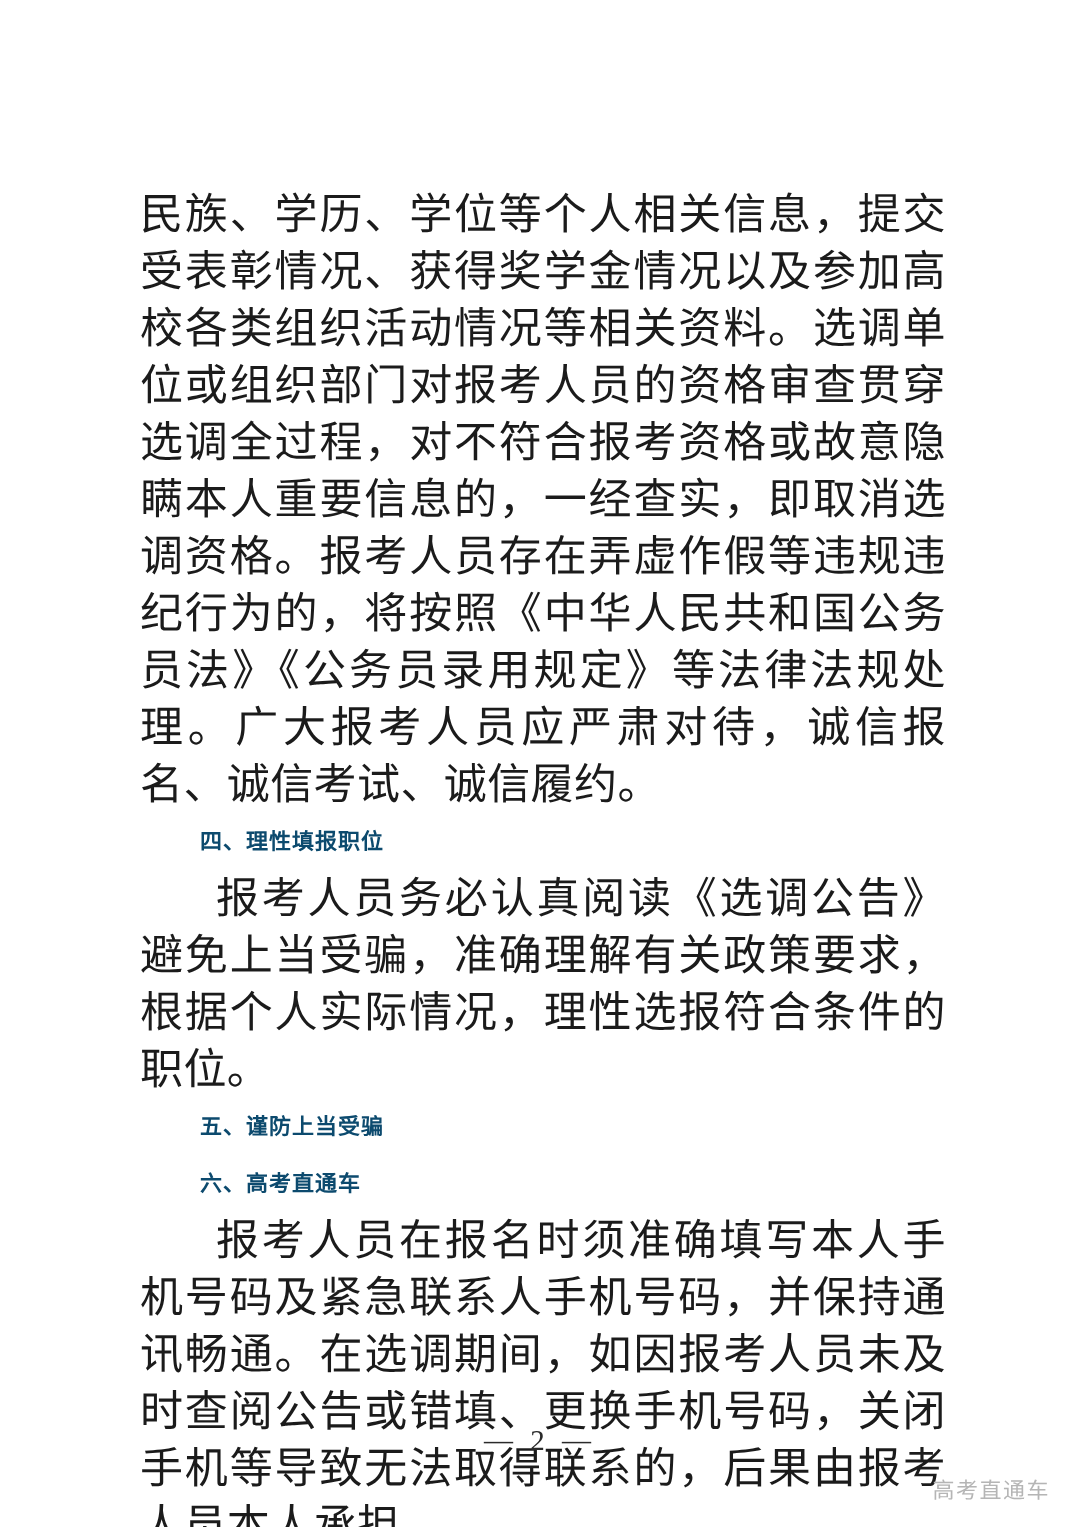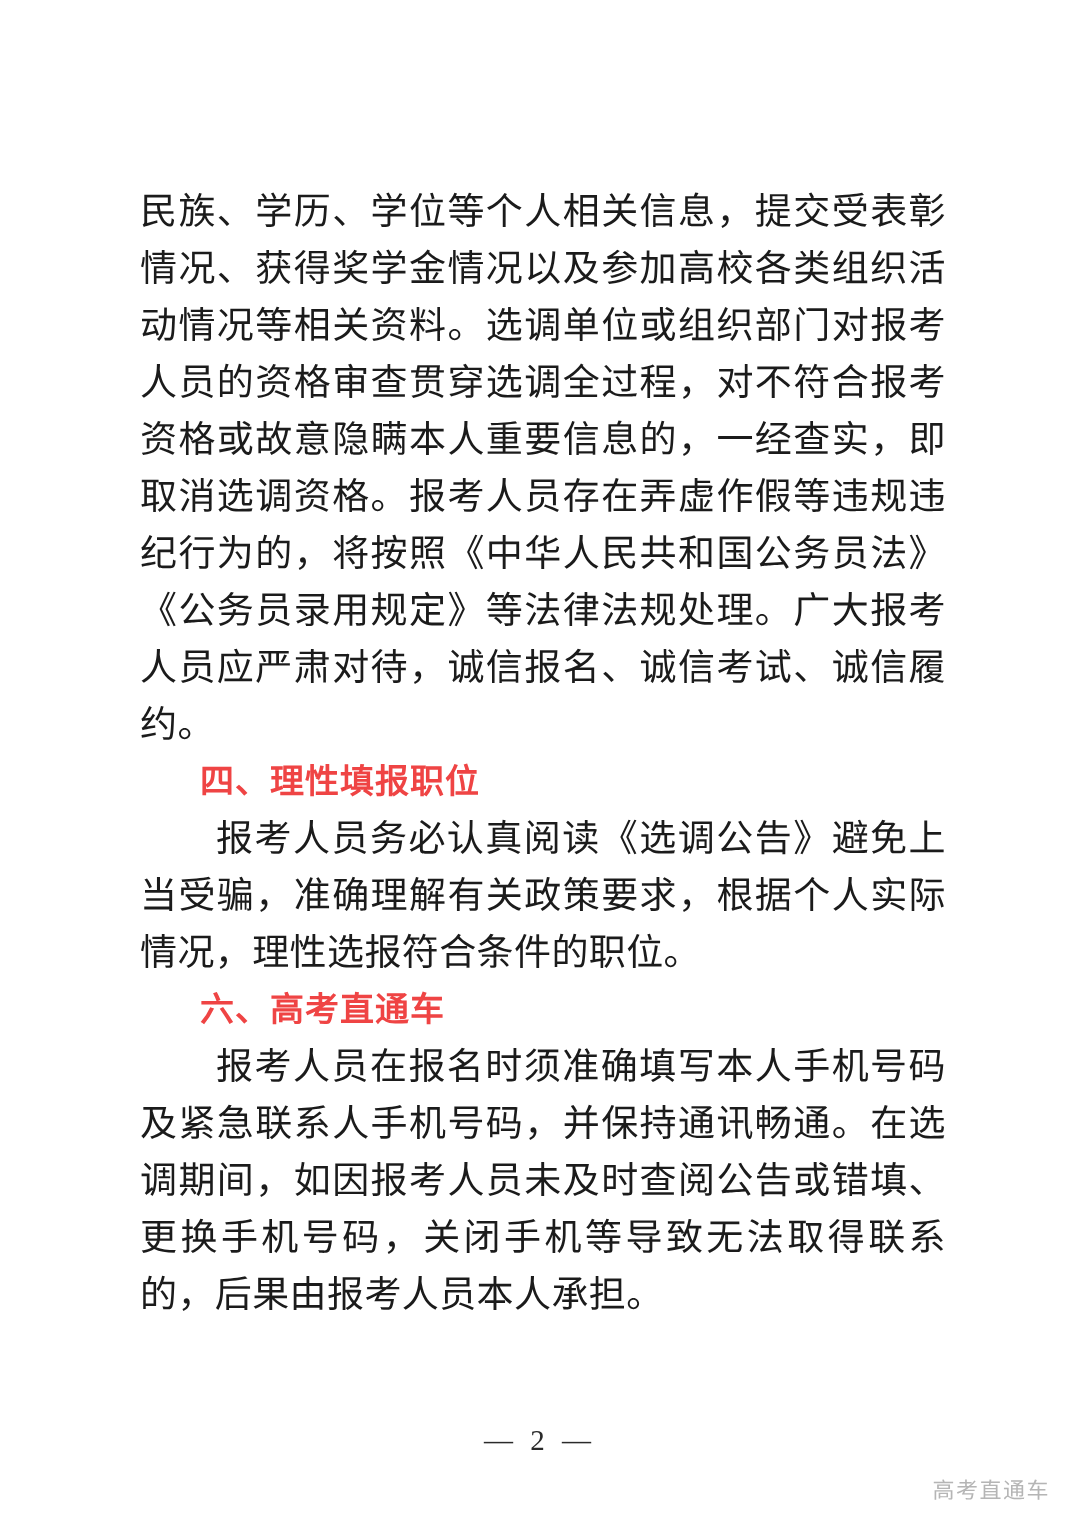--- a/index.html
+++ b/index.html
@@ -30,44 +30,44 @@
   
   .content {
     position: absolute;
     left: 140px;
     top: 186px;
     width: 806px;
   }
 
   .para {
     margin: 0;
-    font-family: Liberation Mono, monospace;
-    font-size: 37px;
+    font-family: Liberation Sans, sans-serif;
+    font-size: 43px;
     line-height: 57px;
     color: #1b1b1b;
     text-align: justify;
     text-align-last: left;
     text-justify: inter-character;
     letter-spacing: 0.4px;
     word-break: break-all;
     white-space: normal;
   }
 
   .para.indent {
     text-indent: 76px;
   }
 
   .heading {
     margin: 0;
     padding-left: 60px;
-    font-family: Liberation Mono, monospace;
-    font-size: 34px;
+    font-family: Liberation Serif, serif;
+    font-size: 22px;
     line-height: 57px;
     font-weight: 700;
-    color: #ef4444;
+    color: #0c4a6e;
     letter-spacing: 1px;
     white-space: nowrap;
   }
 
   
   .page-number {
     position: absolute;
     left: 0;
     right: 0;
     top: 1424px;
@@ -96,20 +96,21 @@
 <div class="page">
 
   <div class="content">
 
     <p class="para">民族、学历、学位等个人相关信息，提交受表彰情况、获得奖学金情况以及参加高校各类组织活动情况等相关资料。选调单位或组织部门对报考人员的资格审查贯穿选调全过程，对不符合报考资格或故意隐瞒本人重要信息的，一经查实，即取消选调资格。报考人员存在弄虚作假等违规违纪行为的，将按照《中华人民共和国公务员法》《公务员录用规定》等法律法规处理。广大报考人员应严肃对待，诚信报名、诚信考试、诚信履约。</p>
 
     <h2 class="heading">四、理性填报职位</h2>
 
     <p class="para indent">报考人员务必认真阅读《选调公告》避免上当受骗，准确理解有关政策要求，根据个人实际情况，理性选报符合条件的职位。</p>
 
+    <h2 class="heading">五、谨防上当受骗</h2>
 
 
     <h2 class="heading">六、高考直通车</h2>
 
     <p class="para indent">报考人员在报名时须准确填写本人手机号码及紧急联系人手机号码，并保持通讯畅通。在选调期间，如因报考人员未及时查阅公告或错填、更换手机号码，关闭手机等导致无法取得联系的，后果由报考人员本人承担。</p>
 
   </div>
 
   <div class="page-number">— 2 —</div>
 

